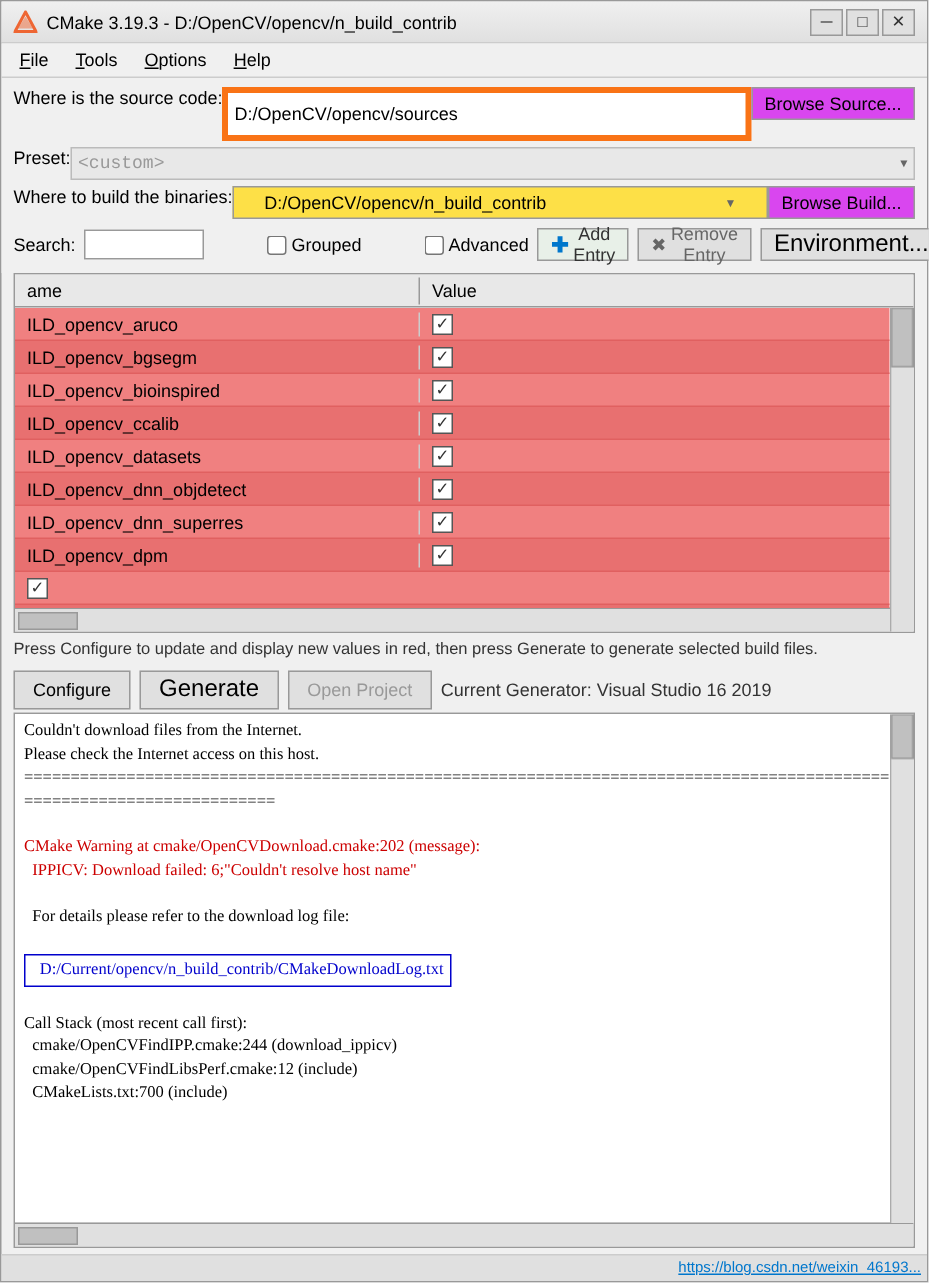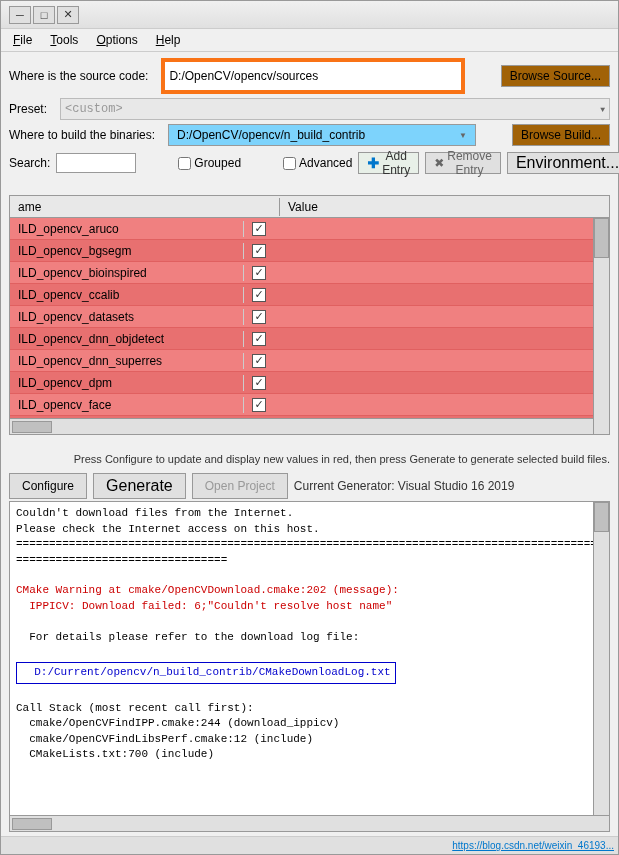--- a/index.html
+++ b/index.html
@@ -64,55 +64,53 @@
     .menu-item span { text-decoration: underline; }
     .content-area {
       padding: 6px 8px;
       display: flex;
       flex-direction: column;
       gap: 4px;
       background: #f0f0f0;
     }
     .row {
       display: flex;
-      align-items: center;
-      gap: 13px;
+      gap: 0;
     }
     .label {
       font-size: 12px;
       white-space: nowrap;
     }
     .path-input {
       flex: 1;
       height: 36px;
       border: 4px solid #f97316;
       padding: 1px 4px;
       font-size: 12px;
       background: white;
     }
     .path-combo {
       flex: 1;
       height: 22px;
       border: 1px solid #999;
-      padding: 1px 8px;
-      font-size: 12px;
-      background: #7dd3fc;
+      padding: 1px 20px;
+      font-size: 12px;
+      background: #fde047;
       display: flex;
       align-items: center;
       justify-content: space-between;
     }
     .browse-btn {
       height: 22px;
       padding: 0 8px;
-      background: #a16207;
+      background: #d946ef;
       border: 1px solid #999;
       cursor: pointer;
       font-size: 12px;
       white-space: nowrap;
-      margin-left: 23px;
     }
     .search-row {
       display: flex;
       align-items: center;
       gap: 6px;
       padding: 2px 0;
     }
     .search-input {
       width: 80px;
       height: 20px;
@@ -207,21 +205,21 @@
     .table-row {
       display: flex;
       height: 22px;
       align-items: center;
       background: #f08080;
       border-bottom: 1px solid #e06060;
     }
     .table-row:nth-child(odd) { background: #f08080; }
     .table-row:nth-child(even) { background: #e87070; }
     .td-name {
-      width: 234px;
+      width: 270px;
       padding: 1px 8px;
       font-size: 12px;
       border-right: 1px solid #ccc;
       white-space: nowrap;
       overflow: hidden;
       text-overflow: ellipsis;
     }
     .td-value {
       flex: 1;
       padding: 1px 8px;
@@ -272,21 +270,21 @@
     .scrollbar-h-thumb {
       height: 12px;
       width: 40px;
       background: #c0c0c0;
       border: 1px solid #999;
       margin-left: 2px;
     }
     .hint-text {
       font-size: 11px;
       color: #333;
-      text-align: right;
+      text-align: left;
       padding: 4px 8px;
       line-height: 1.4;
     }
     .action-row {
       display: flex;
       align-items: center;
       gap: 6px;
       padding: 4px 0;
     }
     .configure-btn {
@@ -406,20 +404,27 @@
       justify-content: space-between;
       font-family: Liberation Mono, monospace;
     }
   </style>
 </head>
 <body>
 
 <div class="window">
 
   <div class="title-bar">
+    <div class="title-bar-left">
+      <svg width="16" height="16" viewBox="0 0 16 16">
+        <polygon points="8,1 15,14 1,14" fill="none" stroke="#e63" stroke-width="2"></polygon>
+        <polygon points="8,4 13,12 3,12" fill="#e63" opacity="0.5"></polygon>
+      </svg>
+      <span>CMake 3.19.3 - D:/OpenCV/opencv/n_build_contrib</span>
+    </div>
     <div class="title-bar-buttons">
       <button class="title-btn">─</button>
       <button class="title-btn">□</button>
       <button class="title-btn close">✕</button>
     </div>
   </div>
 
   <div class="menu-bar">
     <div class="menu-item"><span>F</span>ile</div>
     <div class="menu-item"><span>T</span>ools</div>
@@ -468,21 +473,21 @@
         <span>Add Entry</span>
       </button>
       <button class="remove-entry-btn">
         <span>✖</span>
         <span>Remove Entry</span>
       </button>
       <button class="env-btn">Environment...</button>
     </div>
   </div>
 
-  <div class="table-container" style="margin: 13px 8px; height: 240px;">
+  <div class="table-container" style="margin: 0 8px; height: 240px;">
     <div class="table-header">
       <div class="th-name">ame</div>
       <div class="th-value">Value</div>
     </div>
     <div class="table-body" style="padding-right:16px;">
       <div class="table-row">
           <div class="td-name">ILD_opencv_aruco</div>
           <div class="td-value">
             <div class="checkbox-cell checked"></div>
           </div>
@@ -523,21 +528,20 @@
             <div class="checkbox-cell checked"></div>
           </div>
         </div>
       <div class="table-row">
           <div class="td-name">ILD_opencv_dpm</div>
           <div class="td-value">
             <div class="checkbox-cell checked"></div>
           </div>
         </div>
       <div class="table-row">
-          <div class="td-name">ILD_opencv_face</div>
           <div class="td-value">
             <div class="checkbox-cell checked"></div>
           </div>
         </div>
       <div class="table-row"></div>
 
     </div>
 
     <div class="scrollbar-v">
       <div class="scrollbar-thumb"></div>
@@ -552,21 +556,21 @@
 build files.</div>
 
   <div class="action-row" style="padding: 2px 8px;">
     <button class="configure-btn">Configure</button>
     <button class="generate-btn">Generate</button>
     <button class="open-project-btn">Open Project</button>
     <span class="generator-text">Current Generator: Visual Studio 16 2019</span>
   </div>
 
   <div class="log-area" style="flex:1; margin: 0 8px 4px 8px; min-height: 220px;">
-    <div class="log-content" style="padding-right:12px;">
+    <div class="log-content" style="padding-right:12px;font-family:Liberation Serif, serif;">
       <div class="log-line normal">Couldn't download files from the Internet.</div>
       <div class="log-line normal">Please check the Internet access on this host.</div>
       <div class="log-line separator">========================================================================================================================</div>
       <div class="log-line">&nbsp;</div>
       <div class="log-line warning">CMake Warning at cmake/OpenCVDownload.cmake:202 (message):</div>
       <div class="log-line warning">  IPPICV: Download failed: 6;"Couldn't resolve host name"</div>
       <div class="log-line">&nbsp;</div>
       <div class="log-line normal">  For details please refer to the download log file:</div>
       <div class="log-line">&nbsp;</div>
       <div class="log-line"><span class="log-link">  D:/Current/opencv/n_build_contrib/CMakeDownloadLog.txt</span></div>

